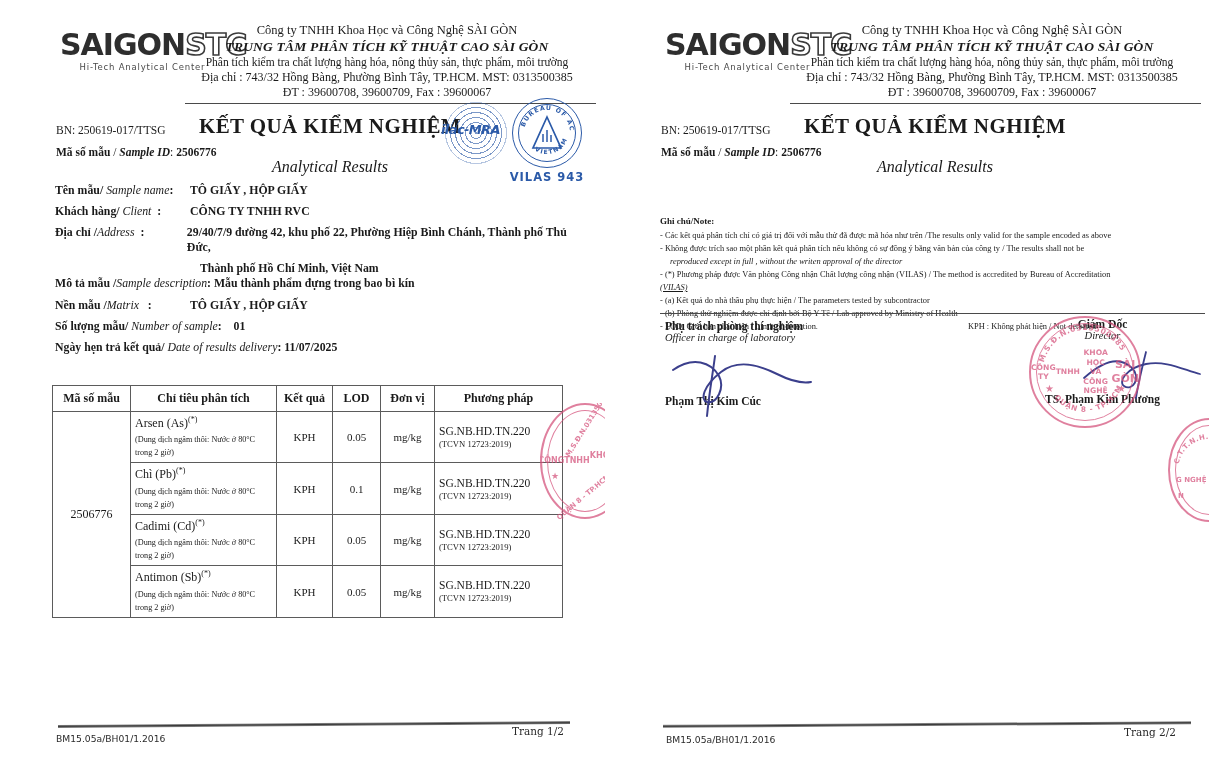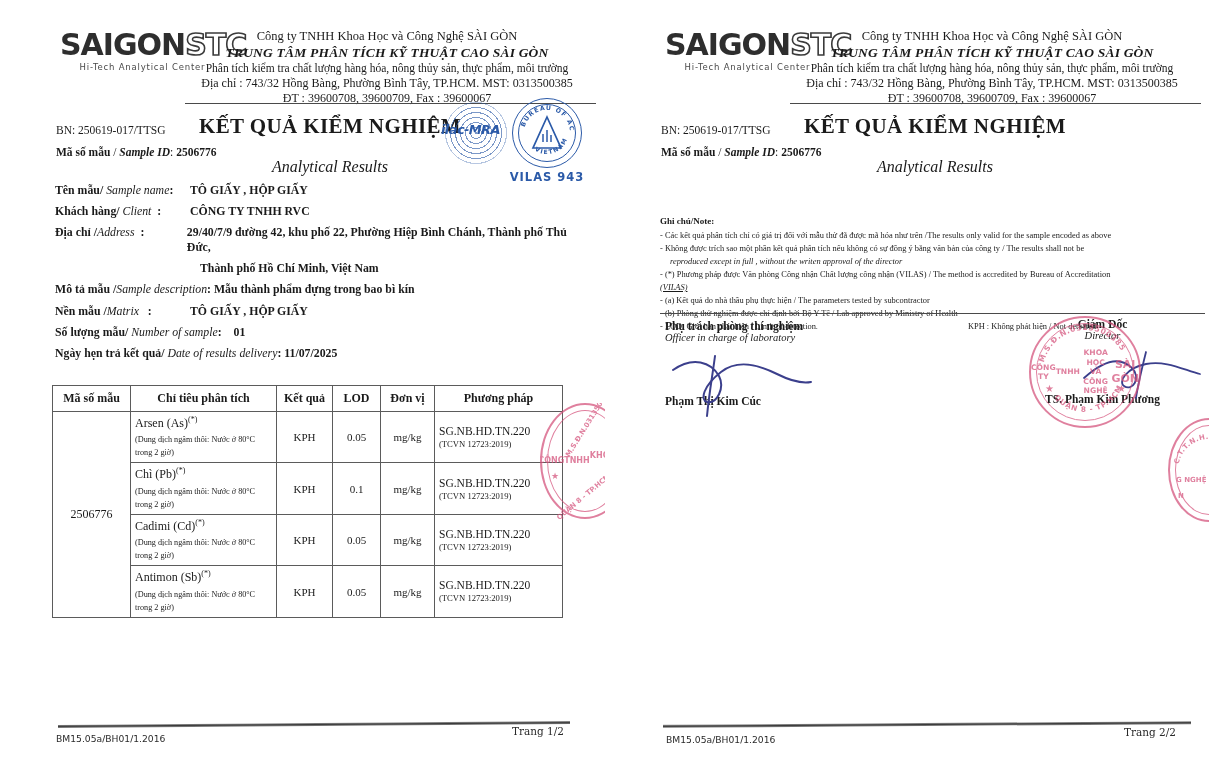--- a/index.html
+++ b/index.html
@@ -61,21 +61,21 @@
     font-size: 8.5px;
     letter-spacing: 0.8px;
     color: #4a4a4a;
     margin-top: 2px;
     white-space: nowrap;
   }
   .org-block {
     position: absolute;
     left: 150px;
     right: 0;
-    top: 6px;
+    top: 0;
     text-align: center;
     line-height: 1.28;
   }
   .org-line1 { font-size: 12.5px; }
   .org-line2 { font-size: 13.5px; font-weight: 700; letter-spacing: 0.2px; font-style: italic; }
   .org-line3 { font-size: 11.5px; }
   .org-line4 { font-size: 12px; }
   .org-line5 { font-size: 12px; }
 
   .head-rule {
@@ -419,21 +419,21 @@
       <span class="info-value">TÔ GIẤY , HỘP GIẤY</span>
     </div>
     <div class="info-row">
       <span class="info-label lbl-w"><span>Khách hàng/</span> <i>Client</i>&nbsp;&nbsp;<span>:</span></span>
       <span class="info-value">CÔNG TY TNHH RVC</span>
     </div>
     <div class="info-row">
       <span class="info-label lbl-w"><span>Địa chỉ /</span><i>Address</i>&nbsp;&nbsp;<span>:</span></span>
       <span class="info-value">29/40/7/9 đường 42, khu phố 22, Phường Hiệp Bình Chánh, Thành phố Thủ Đức,</span>
     </div>
-    <div class="info-cont" style="margin-bottom:6px;">Thành phố Hồ Chí Minh, Việt Nam</div>
+    <div class="info-cont" style="margin-bottom:0;">Thành phố Hồ Chí Minh, Việt Nam</div>
     <div class="info-wide">
       <span class="info-label"><span>Mô tả mẫu /</span><i>Sample description</i><span>:</span></span>
       <span class="info-value">Mẫu thành phẩm đựng trong bao bì kín</span>
     </div>
     <div class="info-row">
       <span class="info-label lbl-w"><span>Nền mẫu /</span><i>Matrix</i>&nbsp;&nbsp;&nbsp;<span>:</span></span>
       <span class="info-value">TÔ GIẤY , HỘP GIẤY</span>
     </div>
     <div class="info-wide">
       <span class="info-label"><span>Số lượng mẫu/</span> <i>Number of sample</i><span>:</span></span>

